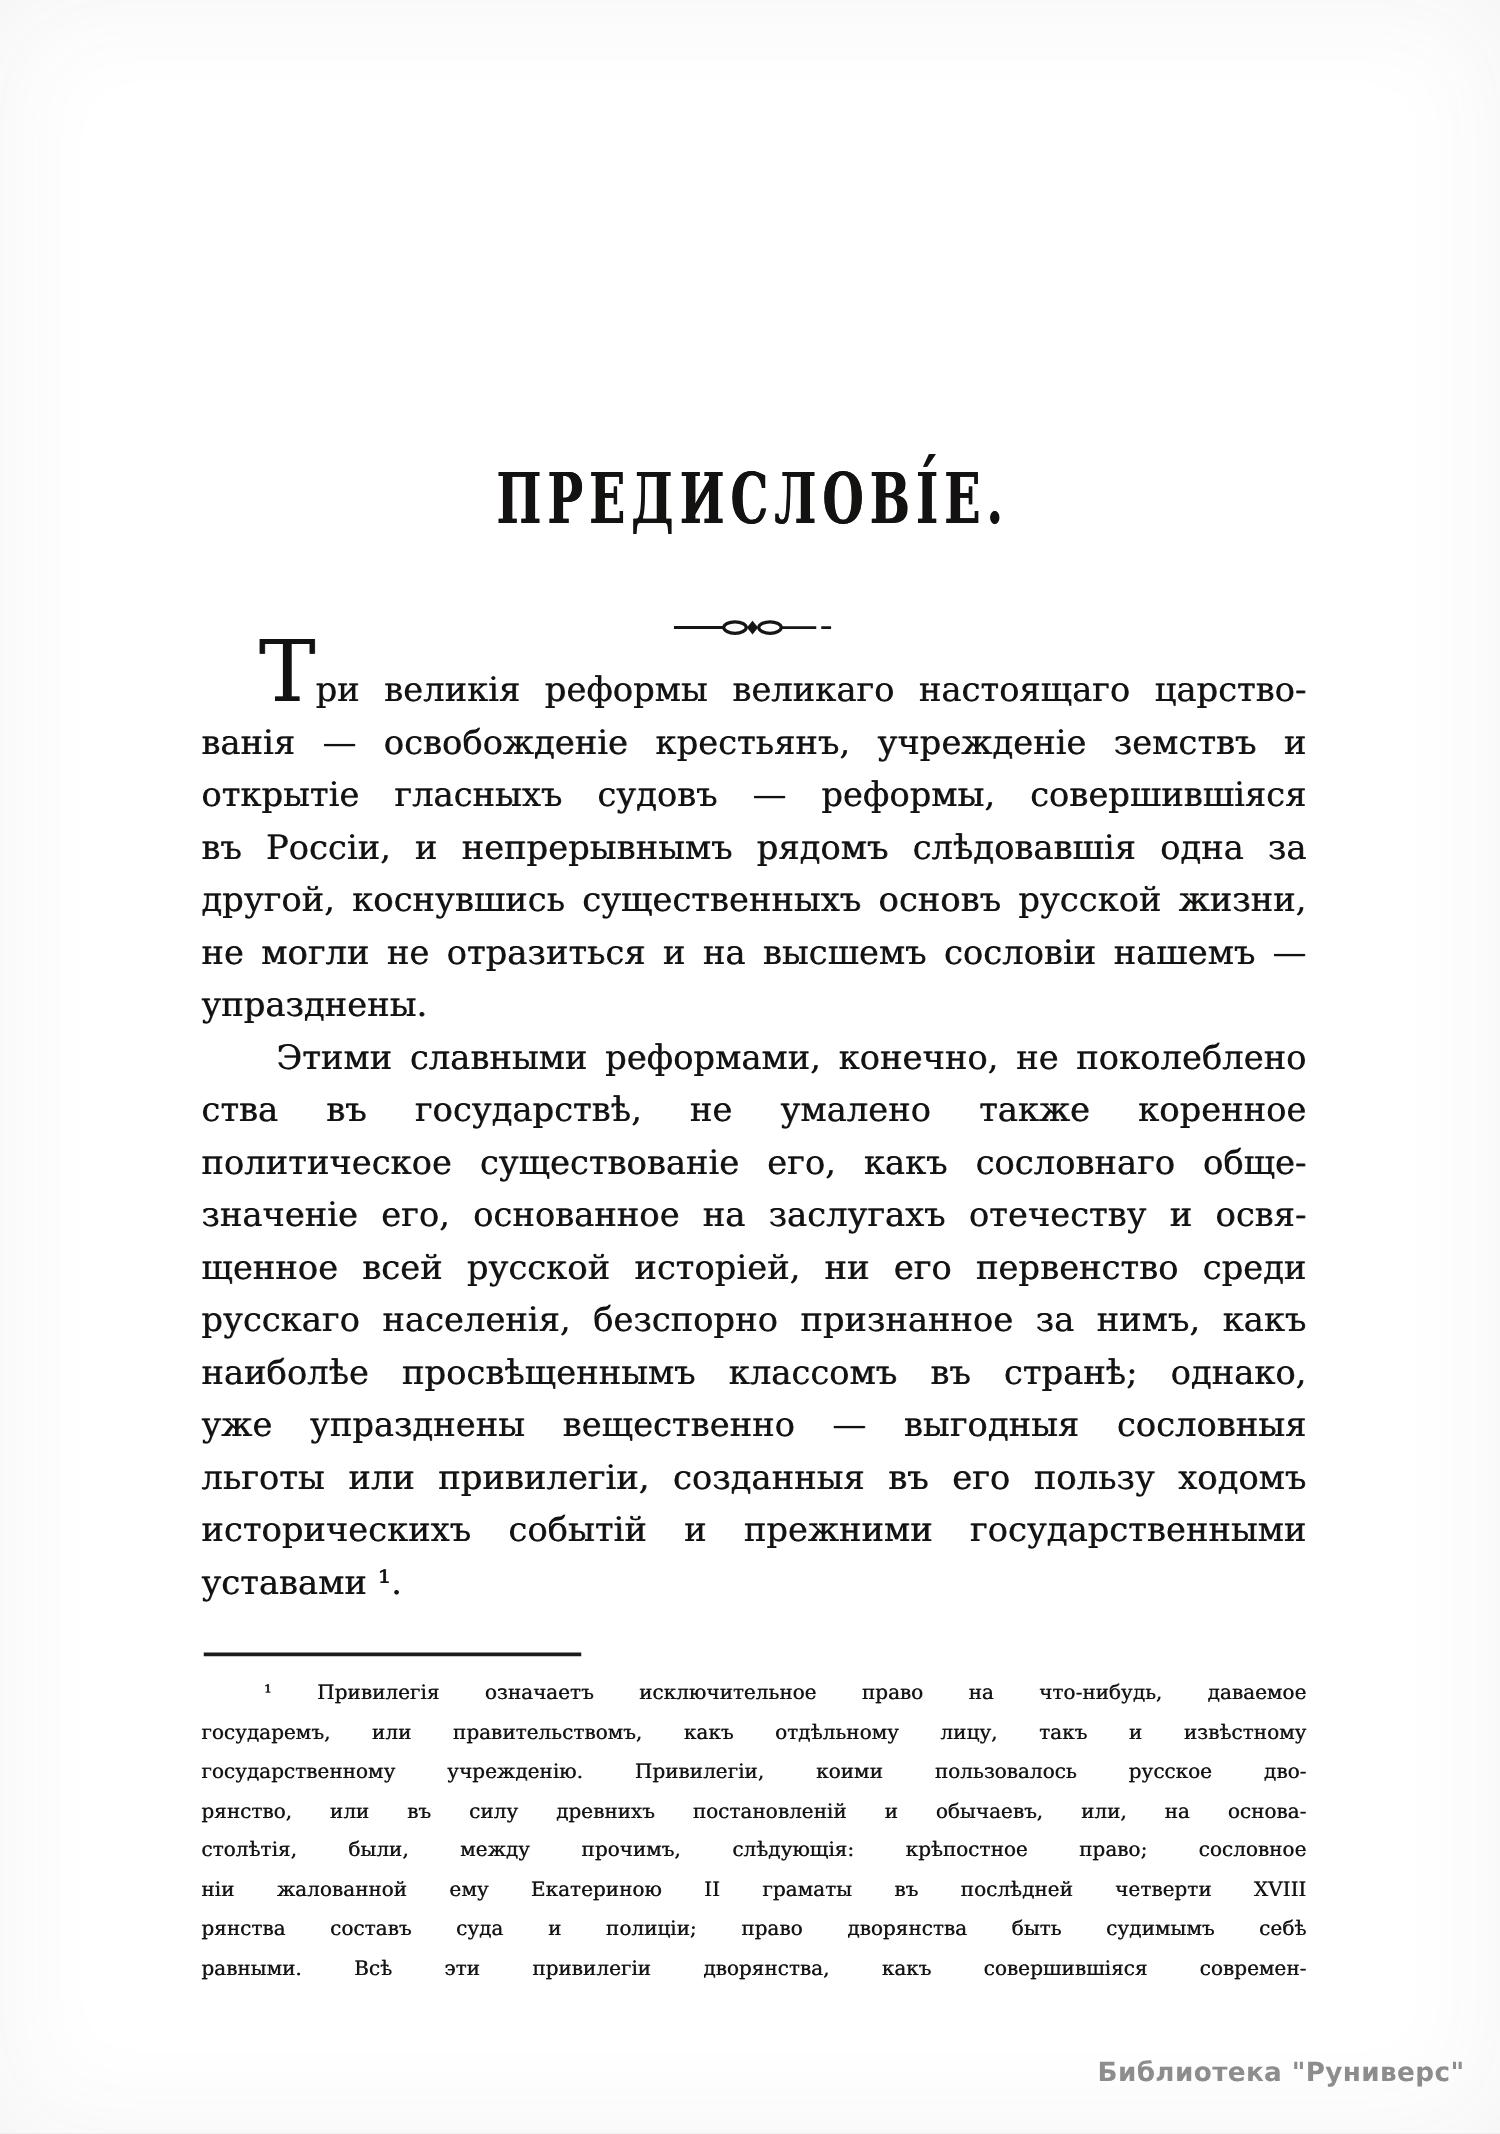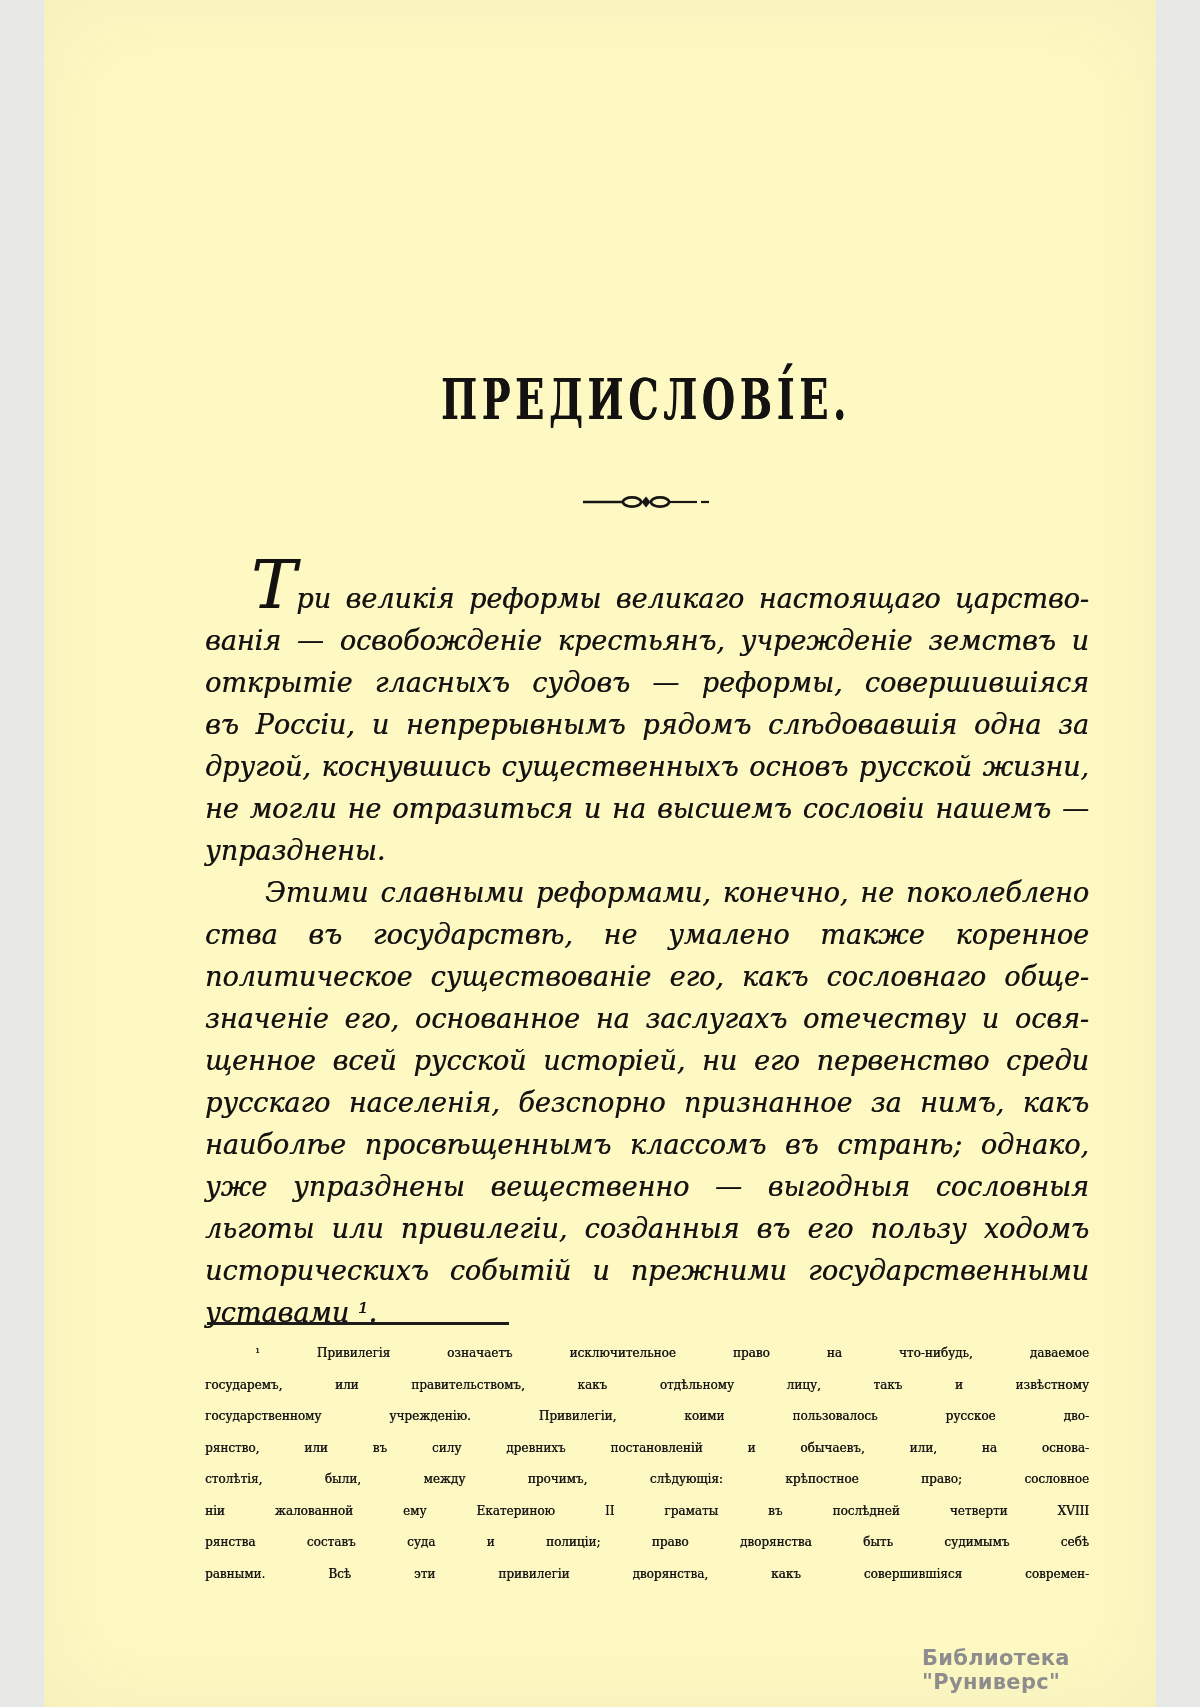--- a/index.html
+++ b/index.html
@@ -2,24 +2,24 @@
 <html><head>
 <meta charset="utf-8">
 <style>
   html, body {
     margin: 0;
     padding: 0;
     background: #e8e8e6;
   }
   .page {
     position: relative;
-    width: 1112px;
+    width: 1200px;
     height: 1707px;
     margin: 0 auto;
-    background: #fef9c3;
+    background: #ffffff;
     color: #131211;
     font-family: "DejaVu Serif", serif;
     box-shadow: inset 0 0 90px rgba(70, 68, 60, 0.06);
     overflow: hidden;
   }
   .title {
     position: absolute;
     top: 372px;
     left: 160px;
     width: 884px;
@@ -37,27 +37,26 @@
   .divider {
     position: absolute;
     top: 494px;
     left: 160px;
     width: 884px;
     text-align: center;
     line-height: 0;
   }
   .body-text {
     position: absolute;
-    top: 578px;
+    top: 532px;
     left: 161px;
     width: 884px;
     font-size: 27px;
     line-height: 42px;
     text-shadow: 0.45px 0 0 rgba(10, 9, 8, 0.75);
-    font-style: italic;
   }
   .line {
     text-align: justify;
     text-align-last: justify;
   }
   .para1 .lines .line:last-child,
   .para2 .lines .line:last-child {
     text-align-last: left;
   }
   .dropcap-line { text-indent: 46px; }
@@ -73,21 +72,21 @@
     left: 163px;
     width: 302px;
     height: 3px;
     background: #1d1c1a;
   }
   .footnote {
     position: absolute;
     top: 1338px;
     left: 161px;
     width: 884px;
-    font-size: 12px;
+    font-size: 16px;
     line-height: 31.5px;
     text-shadow: 0.4px 0 0 rgba(10, 9, 8, 0.75);
   }
   .footnote .lines .line:first-child { text-indent: 50px; }
   .watermark {
     position: absolute;
     top: 1646px;
     left: 878px;
     font-family: "DejaVu Sans", sans-serif;
     font-size: 21px;

